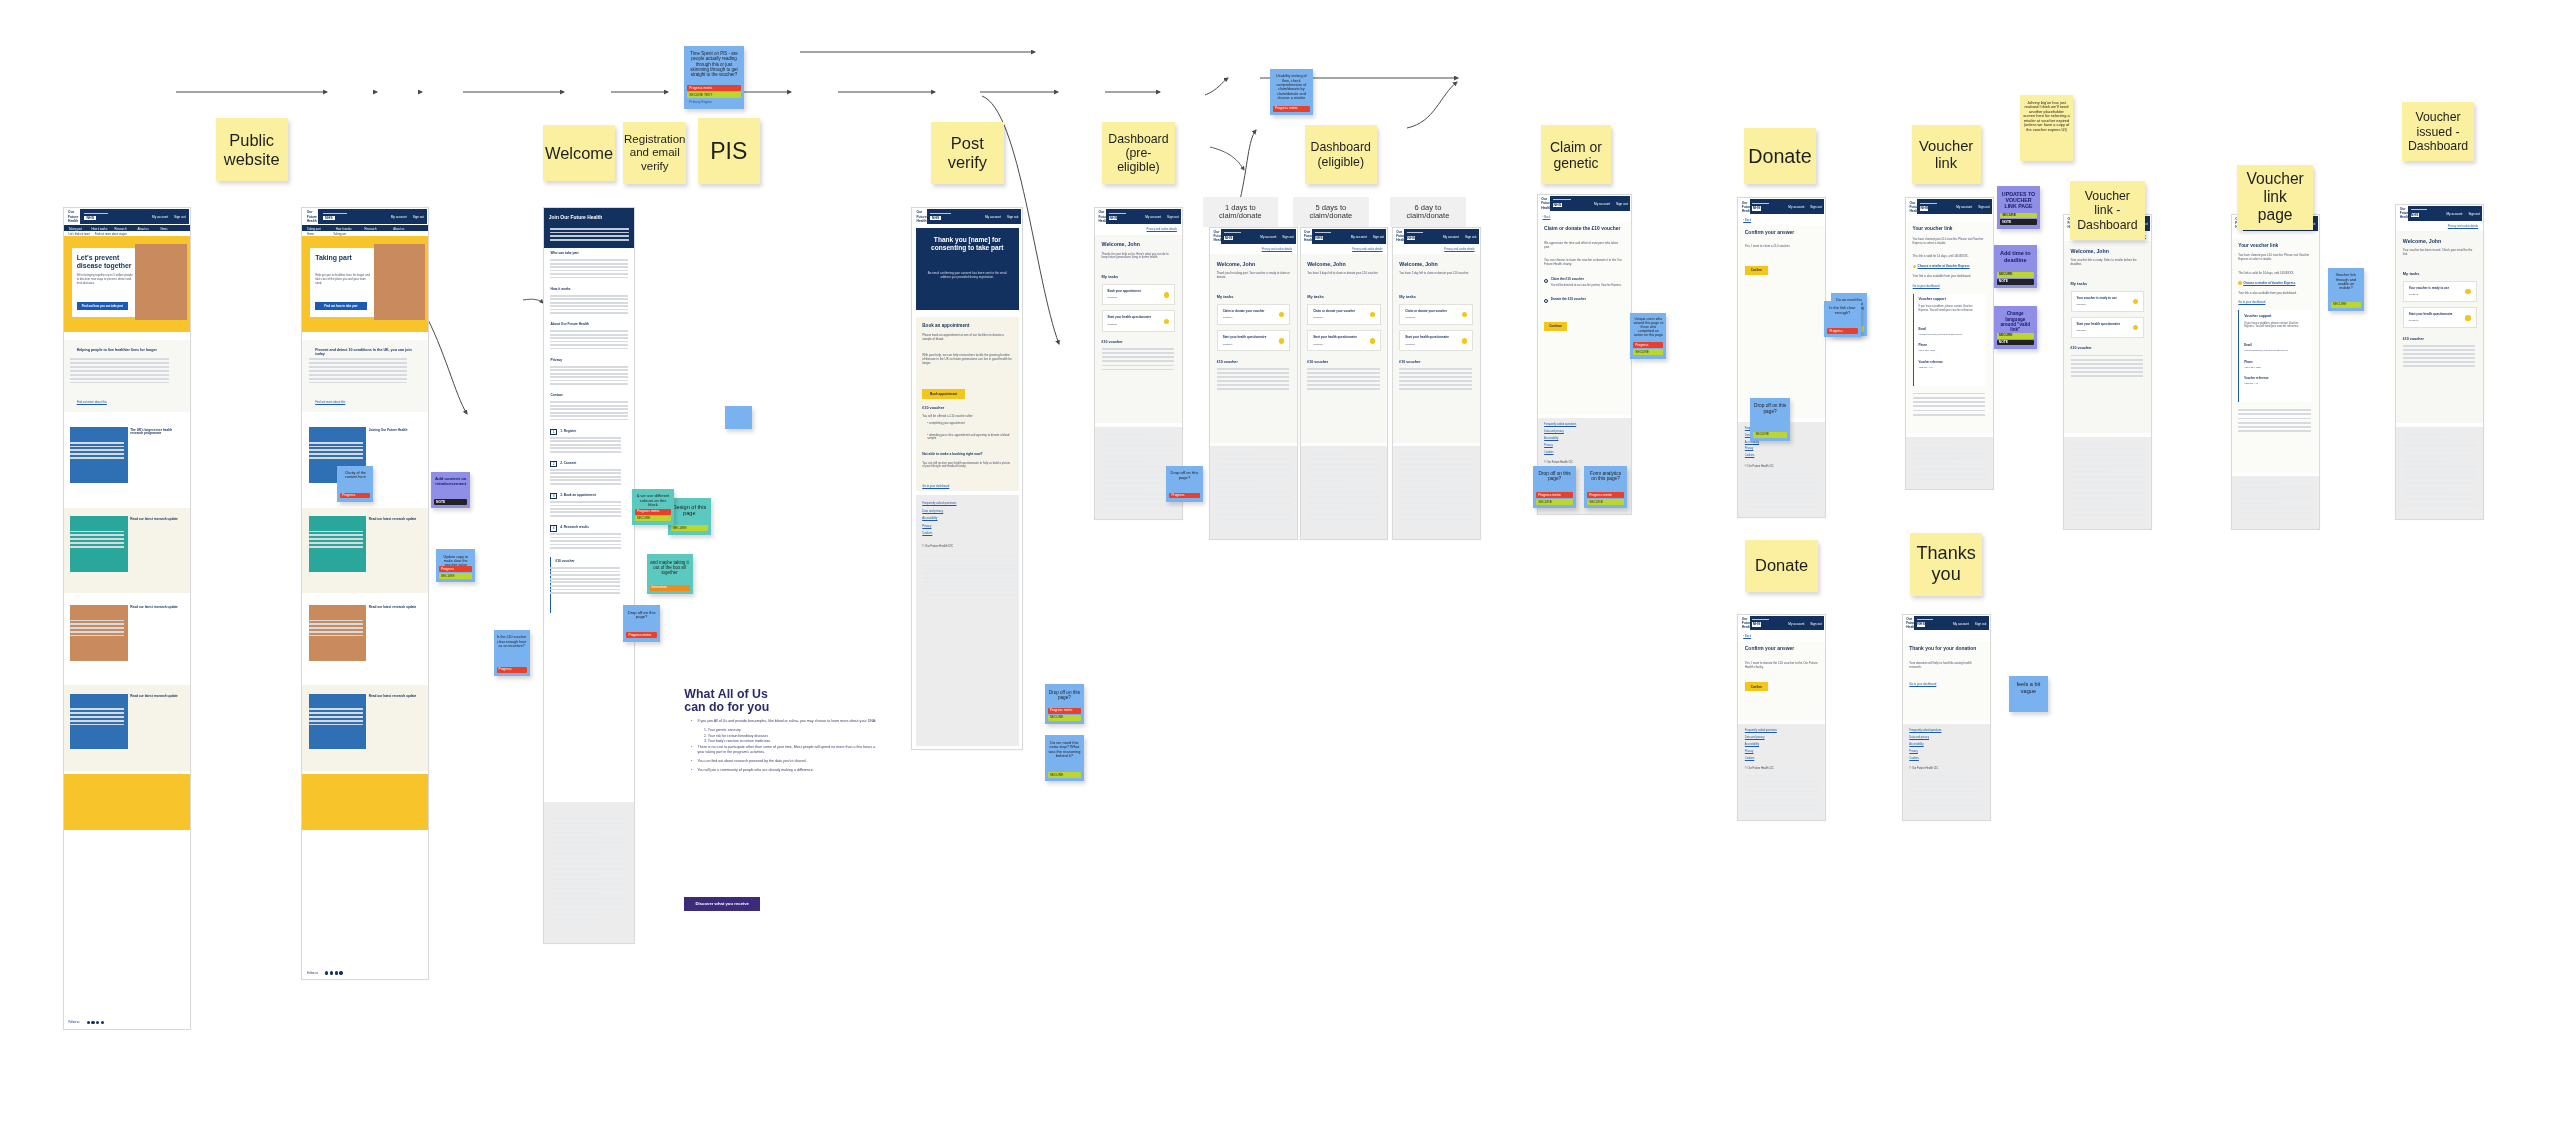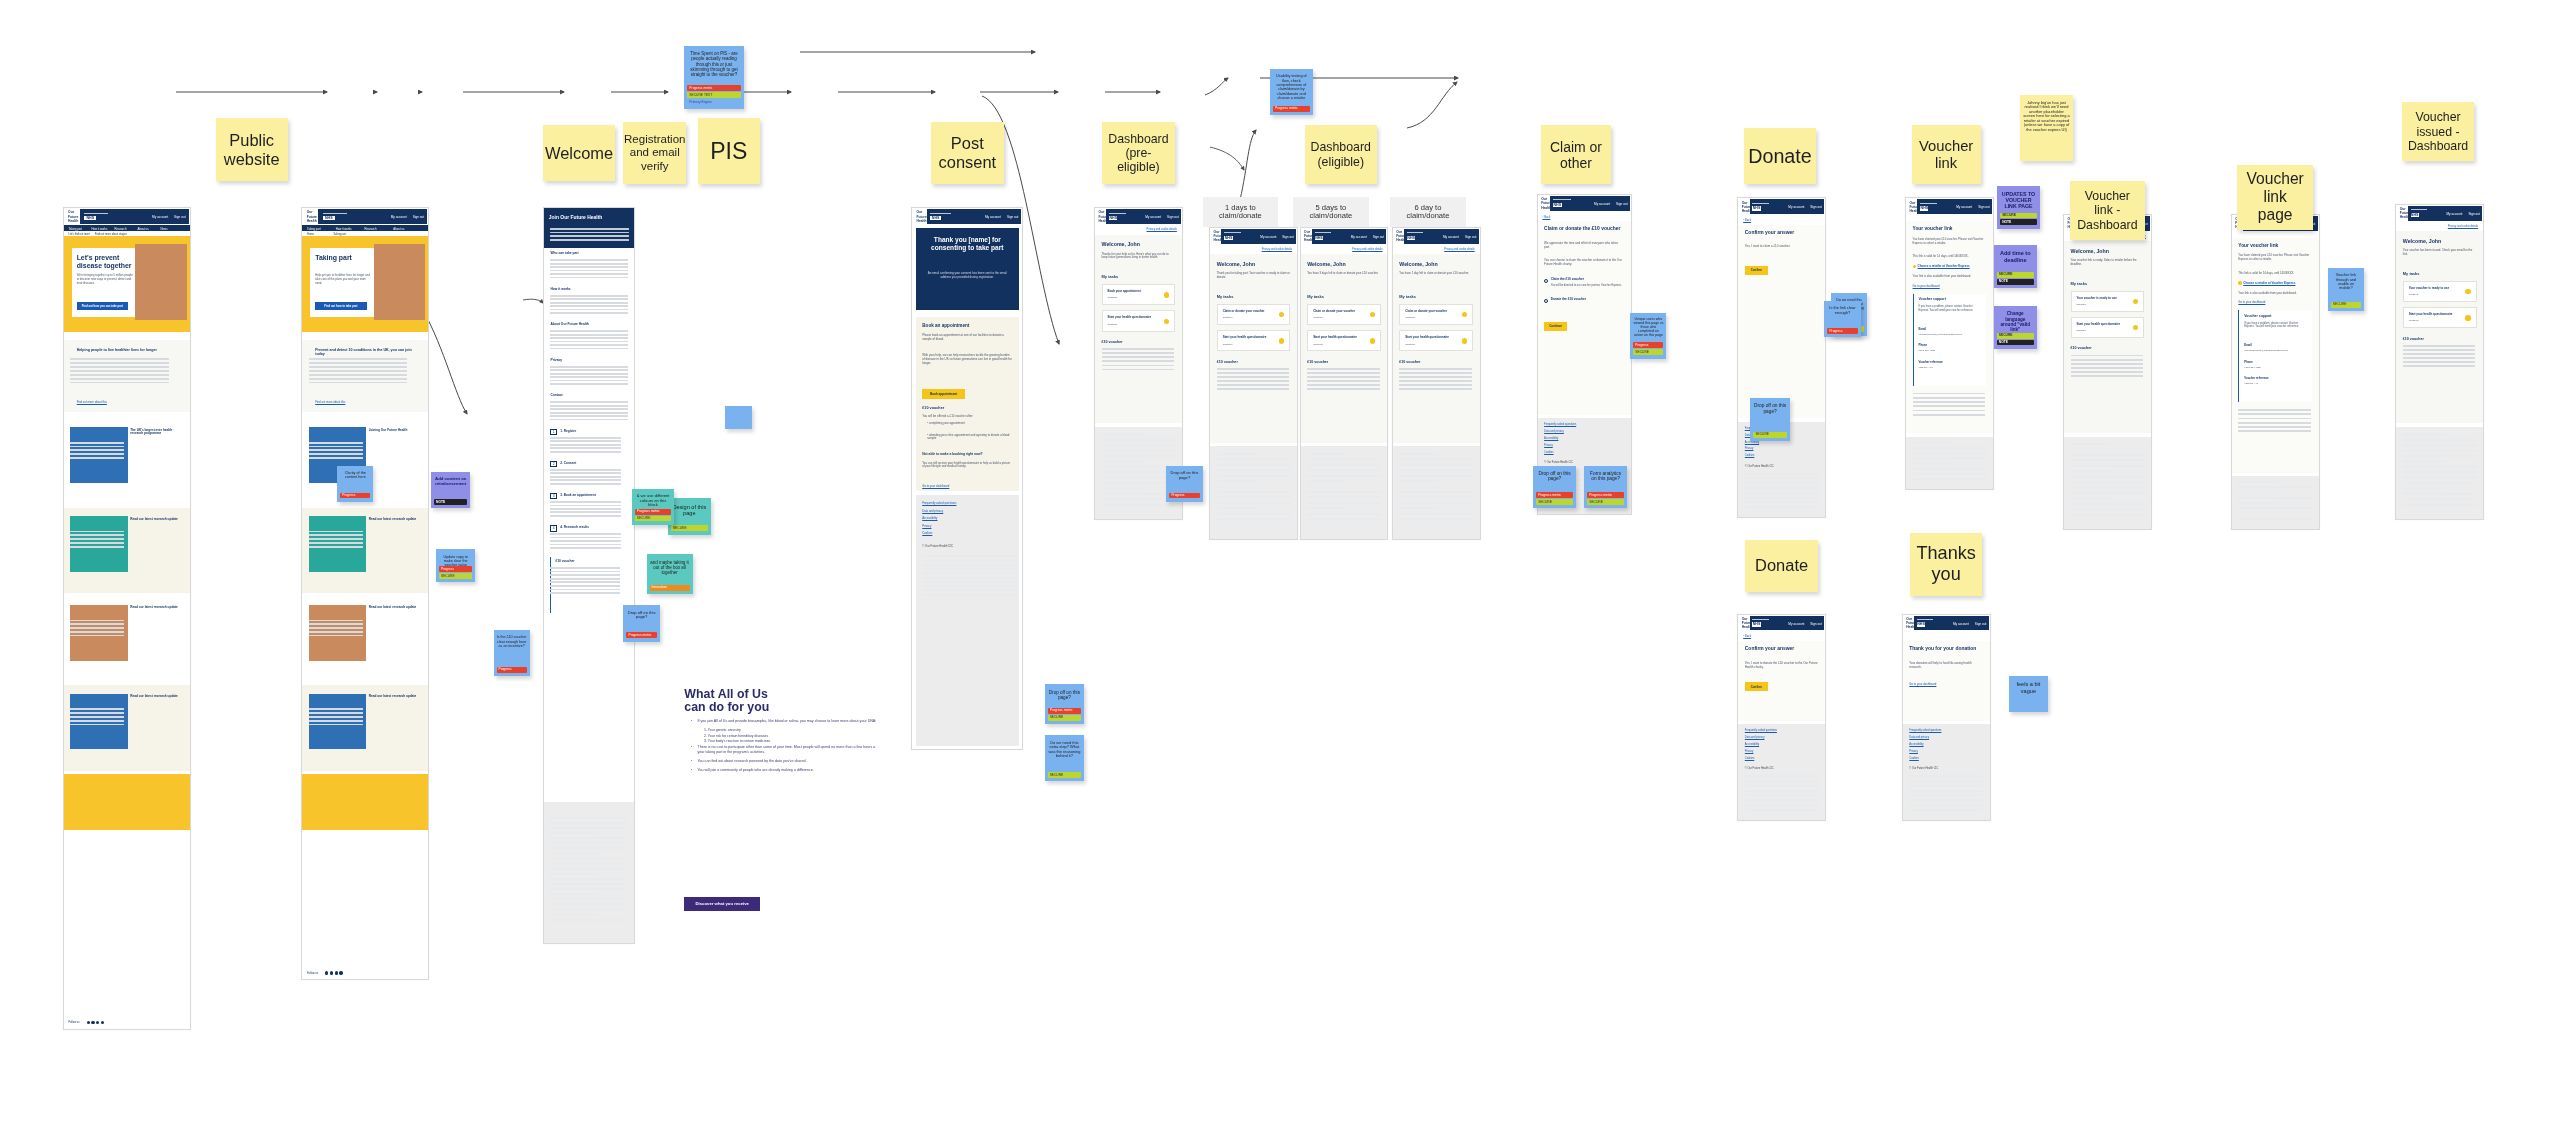--- a/index.html
+++ b/index.html
@@ -1056,34 +1056,34 @@
       <div class="sticky yellow" style="left: 623.49px; top: 121.74px; width: 62.51px; height: 62.51px; background: rgb(250, 240, 160); font-size: 11.52px;">
         <div class="txt">Registration
 and email
 verify</div>
       </div>
       <div class="sticky yellow" style="left: 697.52px; top: 118.45px; width: 62.51px; height: 65.8px; background: rgb(250, 240, 160); font-size: 23.03px;">
         <div class="txt">PIS</div>
       </div>
       <div class="sticky yellow" style="left: 931.13px; top: 121.74px; width: 72.38px; height: 62.51px; background: rgb(250, 240, 160); font-size: 16.45px;">
         <div class="txt">Post
-consent</div>
+verify</div>
       </div>
       <div class="sticky yellow" style="left: 1102.22px; top: 121.74px; width: 72.38px; height: 62.51px; background: rgb(250, 240, 160); font-size: 12.34px;">
         <div class="txt">Dashboard
 (pre-
 eligible)</div>
       </div>
       <div class="sticky yellow" style="left: 1304.56px; top: 125.03px; width: 72.38px; height: 59.22px; background: rgb(250, 240, 160); font-size: 12.34px;">
         <div class="txt">Dashboard
 (eligible)</div>
       </div>
       <div class="sticky yellow" style="left: 1541.46px; top: 125.03px; width: 69.09px; height: 59.22px; background: rgb(250, 240, 160); font-size: 13.98px;">
         <div class="txt">Claim or
-other</div>
+genetic</div>
       </div>
       <div class="sticky yellow" style="left: 1743.81px; top: 128.32px; width: 72.38px; height: 55.93px; background: rgb(250, 240, 160); font-size: 19.74px;">
         <div class="txt">Donate</div>
       </div>
       <div class="sticky yellow" style="left: 1911.61px; top: 125.03px; width: 69.09px; height: 59.22px; background: rgb(250, 240, 160); font-size: 14.81px;">
         <div class="txt">Voucher
 link</div>
       </div>
       <div class="sticky yellow" style="left: 2069.54px; top: 180.96px; width: 75.67px; height: 59.22px; background: rgb(250, 240, 160); font-size: 12.34px;">
         <div class="txt">Voucher

